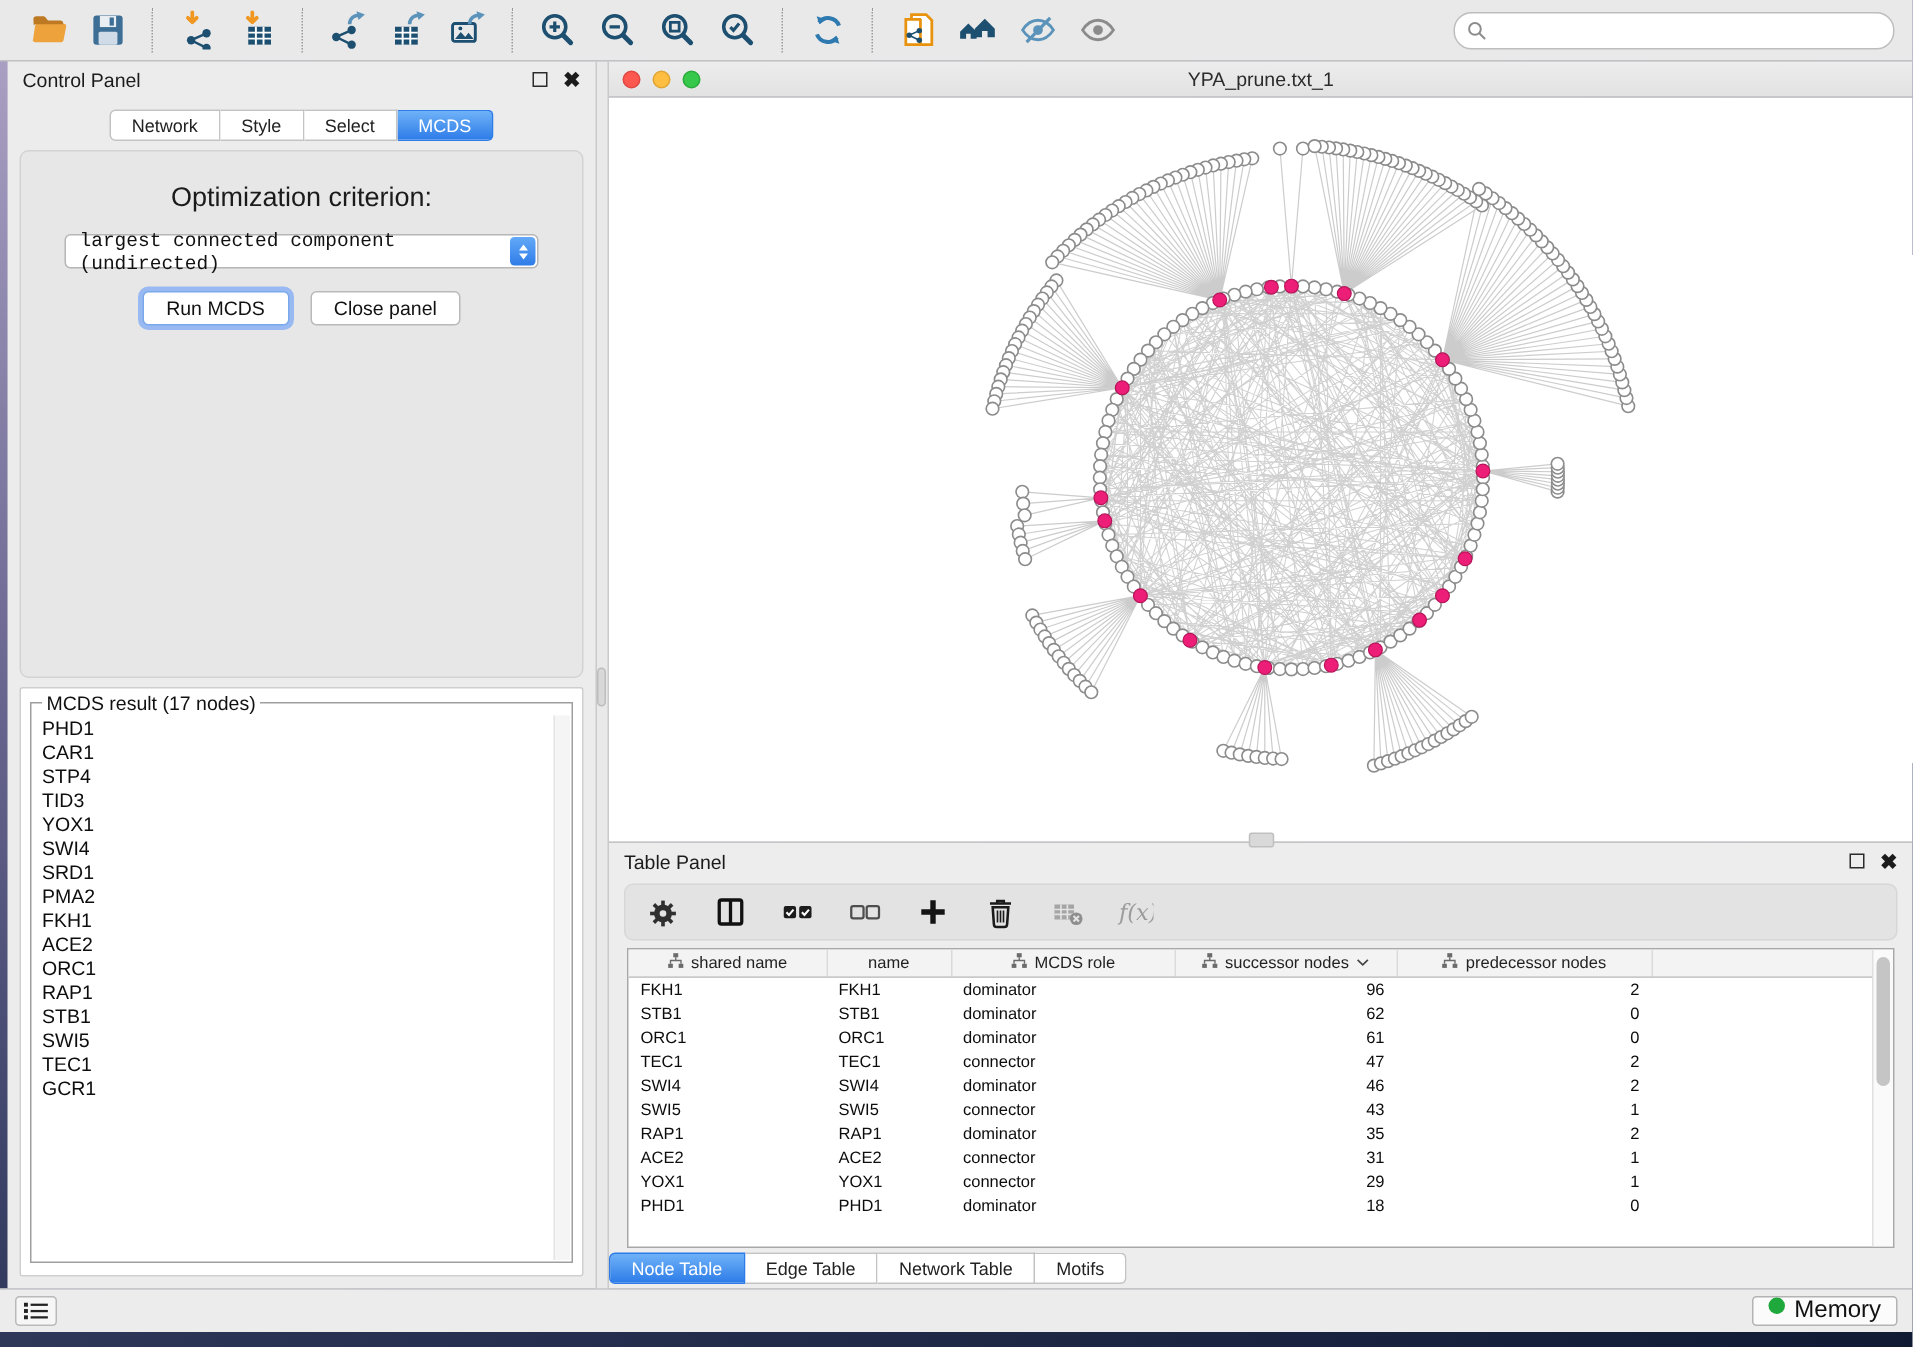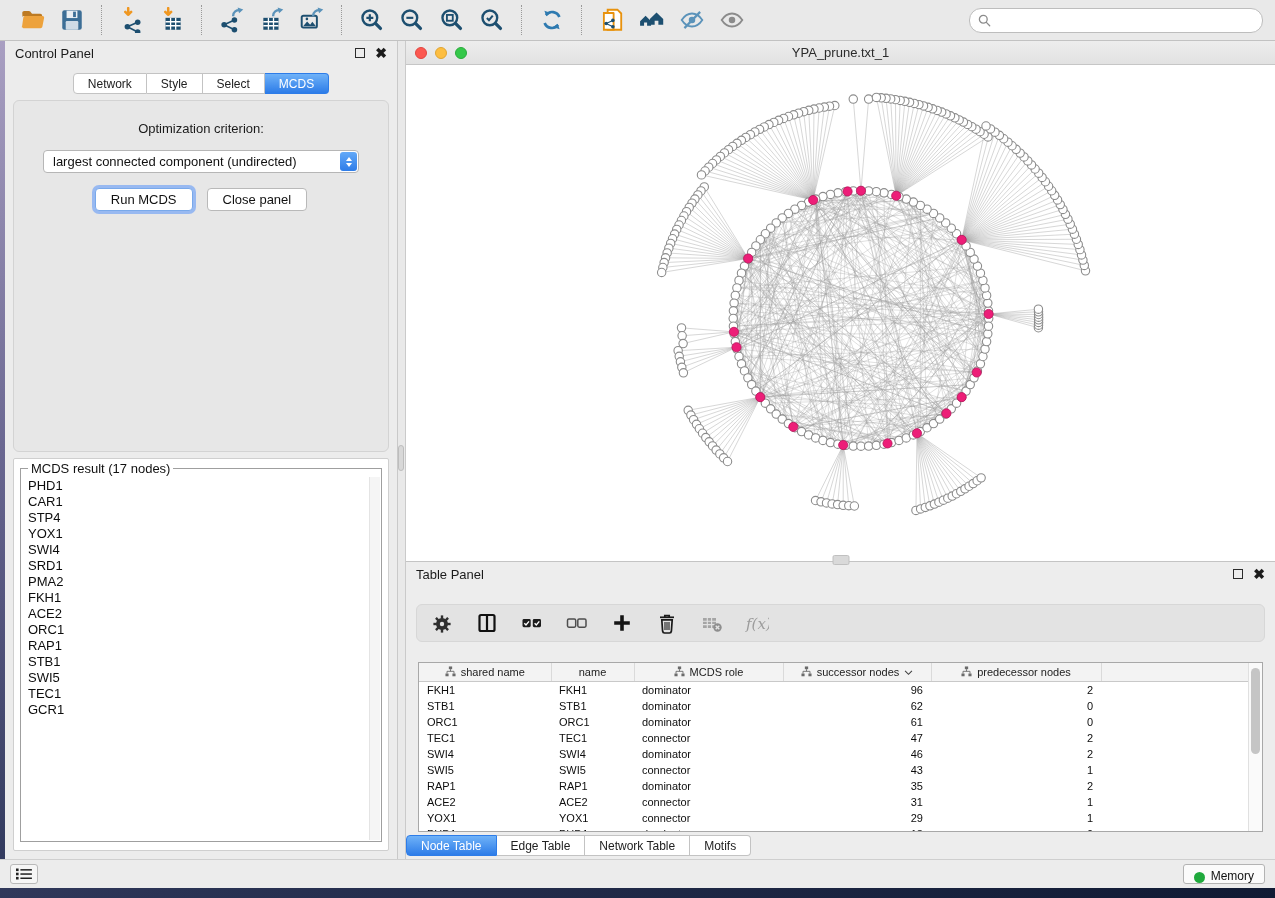--- a/index.html
+++ b/index.html
@@ -28,22 +28,22 @@
   .win-icons{margin-left:auto;display:flex;gap:10px;align-items:center;}
   .float-icon{width:8px;height:8px;border:1.6px solid #2b2b2b;display:inline-block;}
   .close-icon{font-size:14px;font-weight:bold;color:#1b1b1b;line-height:1;}
   .cp-tabs{display:flex;justify-content:center;padding:8px 0 4px;flex:0 0 auto;}
   .seg{display:flex;}
   .seg-btn{font-size:12px;height:21px;padding:0 14px;background:#fff;border:1px solid #c3c3c3;border-left:none;color:#222;cursor:default;font-family:"Liberation Sans",sans-serif;}
   .seg-btn:first-child{border-left:1px solid #c3c3c3;border-radius:4px 0 0 4px;}
   .seg-btn:last-child{border-radius:0 4px 4px 0;}
   .seg-btn.active{background:linear-gradient(#6fb2f8,#2d7ce8);color:#fff;border-color:#2d7ce8;}
   .cp-opt{margin:2px 8px 0;background:#e7e7e7;border:1px solid #d3d3d3;border-radius:6px;height:352px;display:flex;flex-direction:column;align-items:center;padding-top:20px;flex:0 0 auto;box-sizing:border-box;}
-  .opt-label{font-size:13px;color:#1b1b1b;margin-bottom:14px;}
-  .dropdown{width:316px;height:23px;background:#fff;border:1px solid #b6b6b6;border-radius:4px;display:flex;align-items:center;font-size:13px;color:#111;padding-left:9px;position:relative;box-sizing:border-box;}
+  .opt-label{font-size:18px;color:#1b1b1b;margin-bottom:14px;}
+  .dropdown{width:316px;height:23px;background:#fff;border:1px solid #b6b6b6;border-radius:4px;display:flex;align-items:center;font-size:13px;color:#111;padding-left:9px;position:relative;box-sizing:border-box;font-family:Liberation Mono, monospace;}
   .dd-step{position:absolute;right:1px;top:1px;bottom:1px;width:17px;border-radius:3px;background:linear-gradient(#63a9f8,#2e7ce8);display:flex;flex-direction:column;align-items:center;justify-content:center;gap:2px;}
   .tri-up{width:0;height:0;border-left:3.5px solid transparent;border-right:3.5px solid transparent;border-bottom:4.5px solid #fff;}
   .tri-dn{width:0;height:0;border-left:3.5px solid transparent;border-right:3.5px solid transparent;border-top:4.5px solid #fff;}
   .btn-row{margin-top:15px;display:flex;gap:14px;}
   .btn{height:23px;padding:0 15px;font-size:13px;background:#fff;border:1px solid #b9b9b9;border-radius:4px;color:#111;cursor:default;font-family:"Liberation Sans",sans-serif;}
   .btn.focus{box-shadow:0 0 0 3px rgba(88,148,250,.55);border-color:#79a9ea;}
   .cp-result{flex:1;margin:6px 8px 8px;background:#fff;border:1px solid #cfcfcf;border-radius:2px;padding:0 6px 8px;min-height:0;display:flex;}
   .cp-result fieldset{border:1px solid #9f9f9f;margin:2px 0 0;padding:2px 0 0 7px;flex:1;position:relative;min-height:0;}
   .cp-result legend{font-size:13px;color:#111;padding:0 3px;}
   .mlist{font-size:13px;line-height:16px;color:#0d0d0d;}
@@ -62,38 +62,38 @@
   .light.red{background:#fc5850;border:1px solid #e14640;box-sizing:border-box;}
   .light.yellow{background:#fdbe41;border:1px solid #e0a532;box-sizing:border-box;}
   .light.green{background:#35c84a;border:1px solid #2aab3c;box-sizing:border-box;}
   .net-title .title-text{position:absolute;left:0;right:0;text-align:center;font-size:13px;color:#2b2b2b;}
   .net-canvas{flex:1;background:#fff;position:relative;}
   .net-canvas svg{position:absolute;inset:0;width:100%;height:100%;}
   .h-handle{position:absolute;bottom:-4px;left:50%;transform:translateX(-50%);width:15px;height:8px;background:#d9d9d9;border:1px solid #c0c0c0;border-radius:2px;z-index:3;}
 
   
   .tablepanel{flex:1;background:#ededed;display:flex;flex-direction:column;min-height:0;border-top:1px solid #c4c4c4;}
-  .tp-toolbar{margin:18px 10px;background:#e3e3e3;border:1px solid #d7d7d7;border-radius:6px;height:38px;display:flex;align-items:center;padding:0 12px;gap:19px;flex:0 0 auto;box-sizing:border-box;}
+  .tp-toolbar{margin:3px 10px;background:#e3e3e3;border:1px solid #d7d7d7;border-radius:6px;height:38px;display:flex;align-items:center;padding:0 12px;gap:19px;flex:0 0 auto;box-sizing:border-box;}
   .tp-btn{background:none;border:none;padding:0;width:26px;height:26px;display:flex;align-items:center;justify-content:center;cursor:default;}
   .tp-btn svg{width:24px;height:24px;}
   .tbl-wrap{margin:2px 12px 0;background:#fff;border:1px solid #a8a8a8;flex:1;position:relative;overflow:hidden;min-height:0;}
   table.nodetable{border-collapse:collapse;table-layout:fixed;width:calc(100% - 13px);padding-left:36px;}
   table.nodetable th{height:18px;background:#f3f3f3;border-right:1px solid #dadada;border-bottom:1px solid #c9c9c9;font-weight:normal;font-size:11px;color:#222;padding:0;}
   .th-inner{display:flex;align-items:center;justify-content:center;gap:5px;padding:0 4px;}
   table.nodetable td{height:16px;font-size:11px;color:#0d0d0d;padding:0 8px;white-space:nowrap;overflow:hidden;}
   td.num{text-align:right;padding-right:13px;}
   .vscroll{position:absolute;right:0;top:0;bottom:0;width:13px;background:#fafafa;border-left:1px solid #e0e0e0;}
   .vthumb{position:absolute;left:2px;right:2px;top:5px;height:86px;background:#c5c5c5;border-radius:5px;}
   .tp-tabs{height:27px;display:flex;align-items:center;flex:0 0 auto;}
 
   
   .statusbar{height:28px;background:#ececec;border-top:1px solid #cfcfcf;display:flex;align-items:center;padding:0 10px;flex:0 0 auto;}
   .listbtn{width:28px;height:20px;background:#f6f6f6;border:1px solid #b9b9b9;border-radius:3px;display:flex;align-items:center;justify-content:center;padding:0;}
   .listbtn svg{width:16px;height:12px;}
-  .membtn{margin-left:auto;height:20px;padding:0 10px;background:#fbfbfb;border:1px solid #b3b3b3;border-radius:3px;display:flex;align-items:flex-end;gap:6px;font-size:12px;color:#111;font-family:"Liberation Sans",sans-serif;}
+  .membtn{margin-left:auto;height:20px;padding:0 10px;background:#fbfbfb;border:1px solid #b3b3b3;border-radius:3px;display:flex;align-items:flex-start;gap:6px;font-size:16px;color:#111;font-family:"Liberation Sans",sans-serif;}
   .memdot{width:11px;height:11px;border-radius:50%;}
 </style>
 </head>
 <body>
 
 <div class="screen">
   <div class="app">
 
     <div class="toolbar">
       <div style="display:flex;align-items:center;">
@@ -318,20 +318,21 @@
             <button class="btn">Close panel</button>
           </div>
         </div>
         <div class="cp-result">
           <fieldset>
             <legend>MCDS result (17 nodes)</legend>
             <div class="mlist">
                 <div>PHD1</div>
                 <div>CAR1</div>
                 <div>STP4</div>
+                <div>TID3</div>
                 <div>YOX1</div>
                 <div>SWI4</div>
                 <div>SRD1</div>
                 <div>PMA2</div>
                 <div>FKH1</div>
                 <div>ACE2</div>
                 <div>ORC1</div>
                 <div>RAP1</div>
                 <div>STB1</div>
                 <div>SWI5</div>

